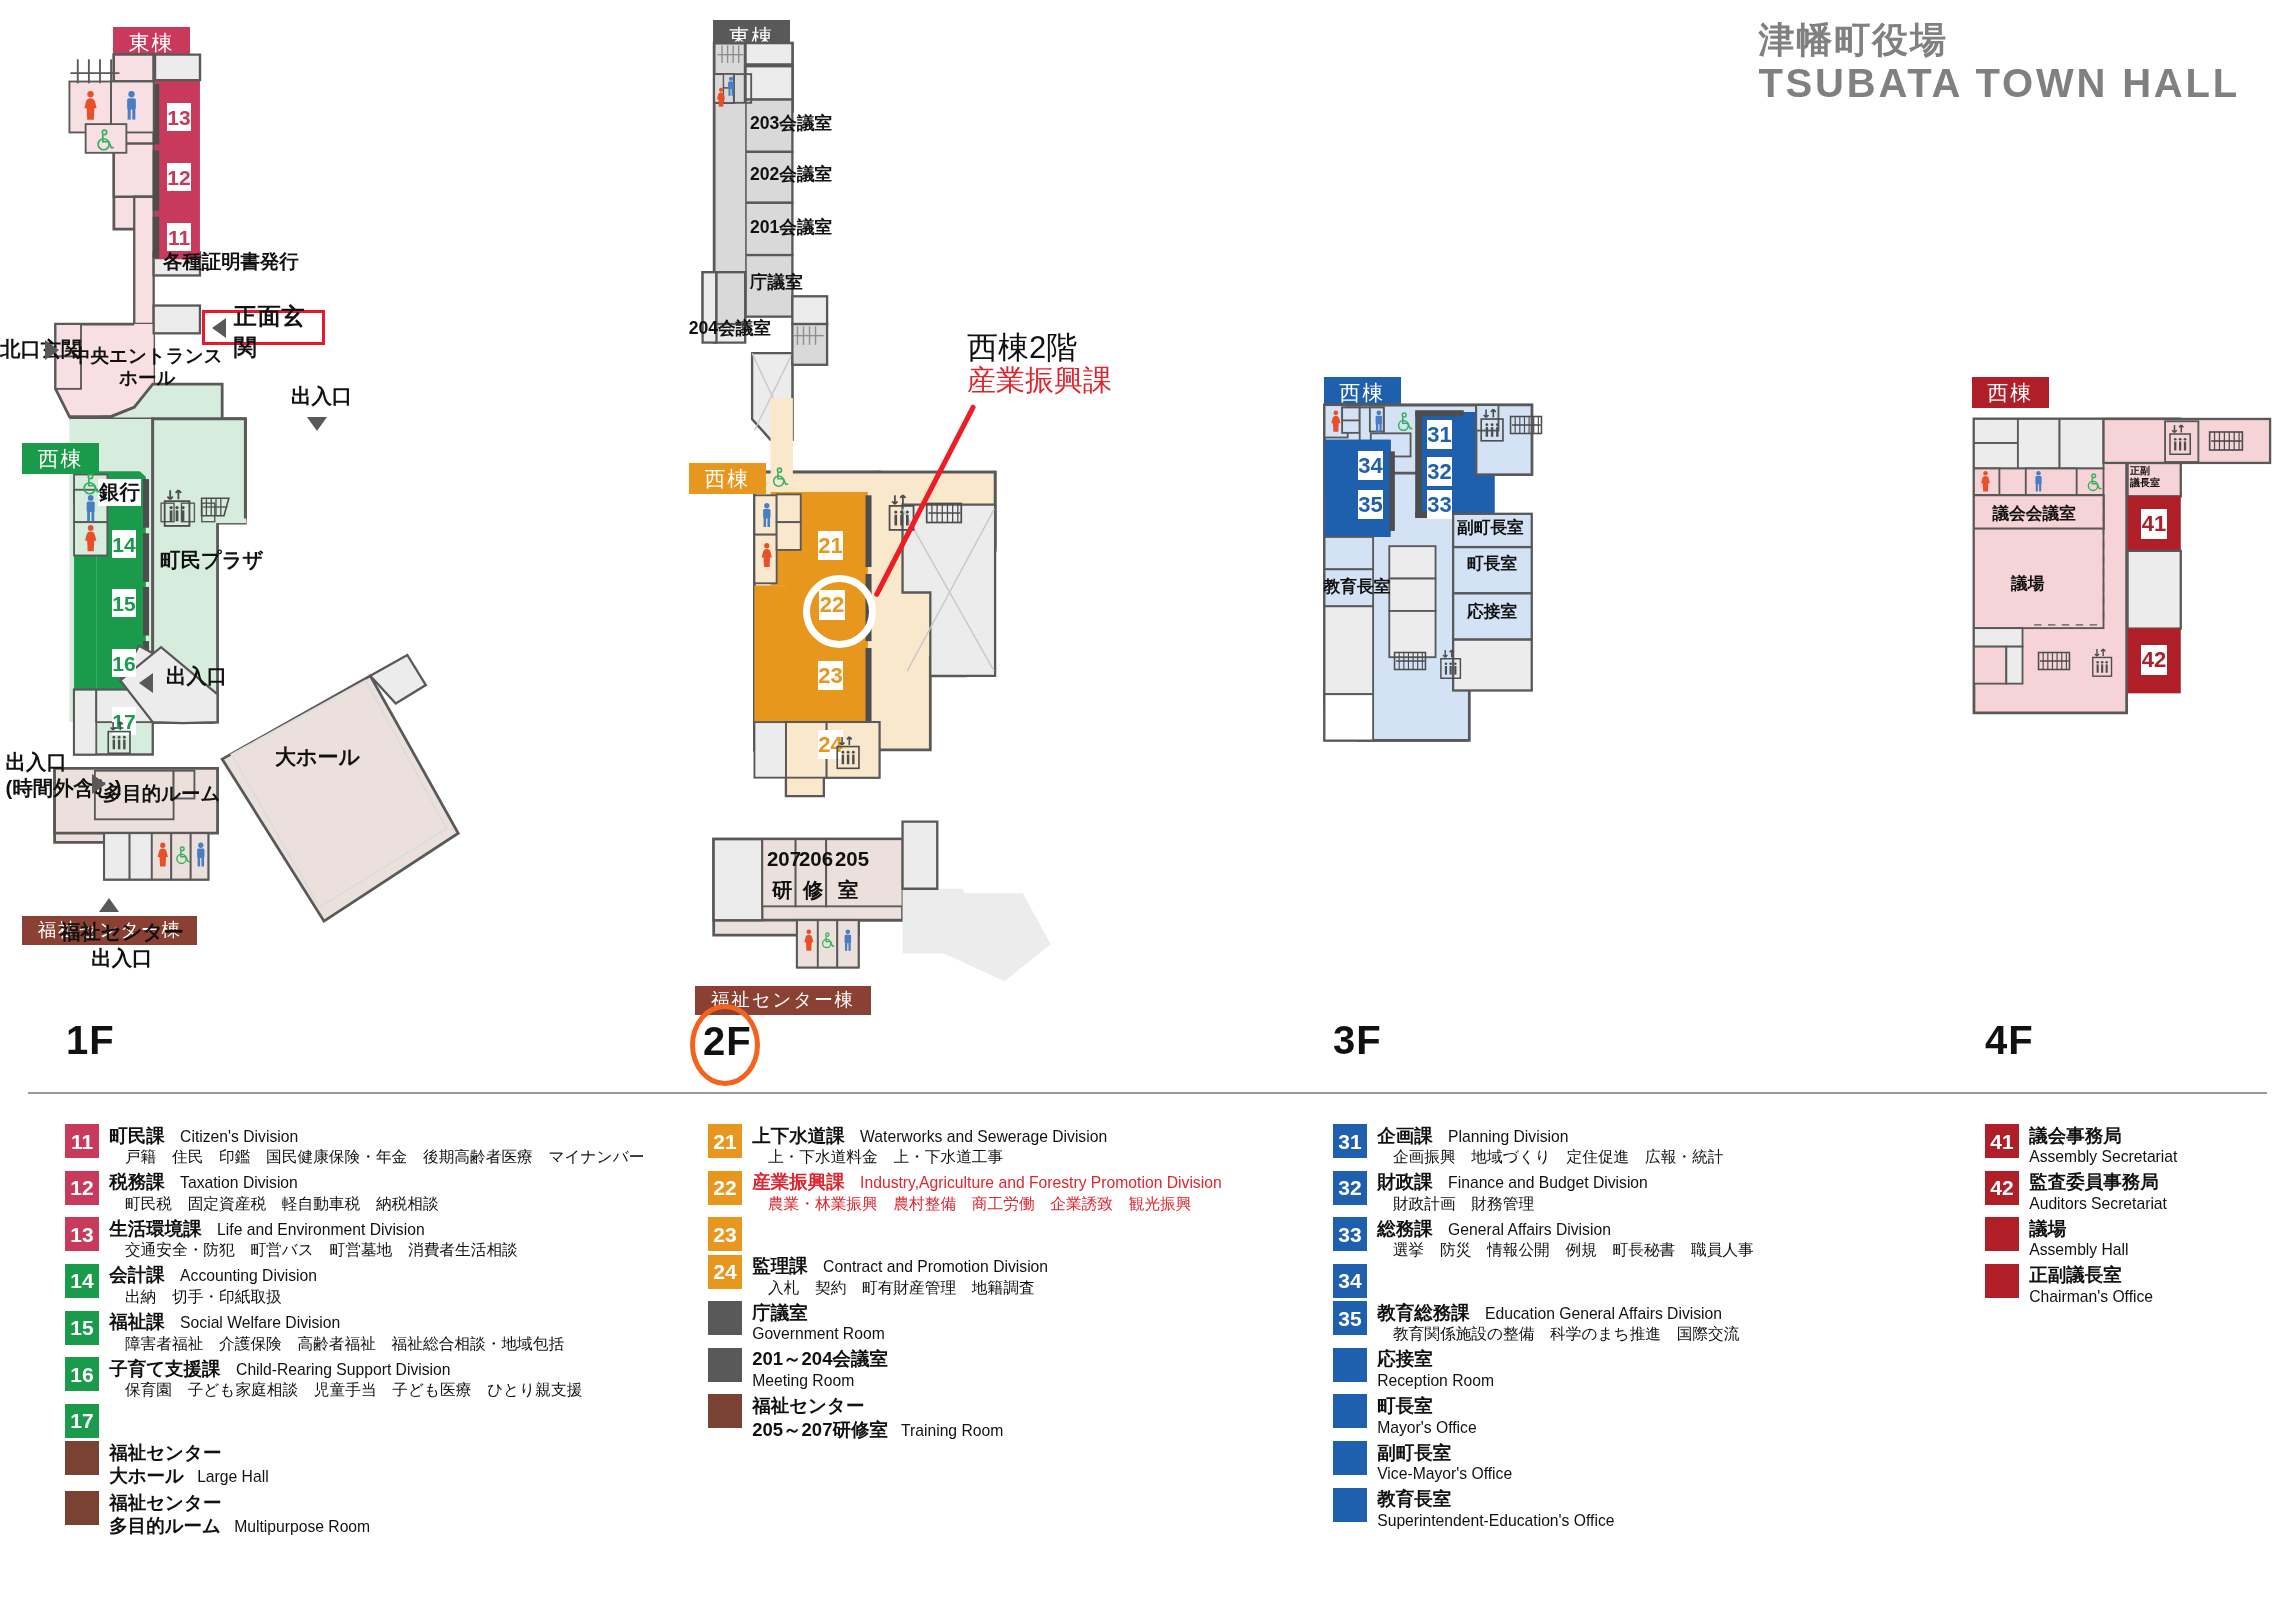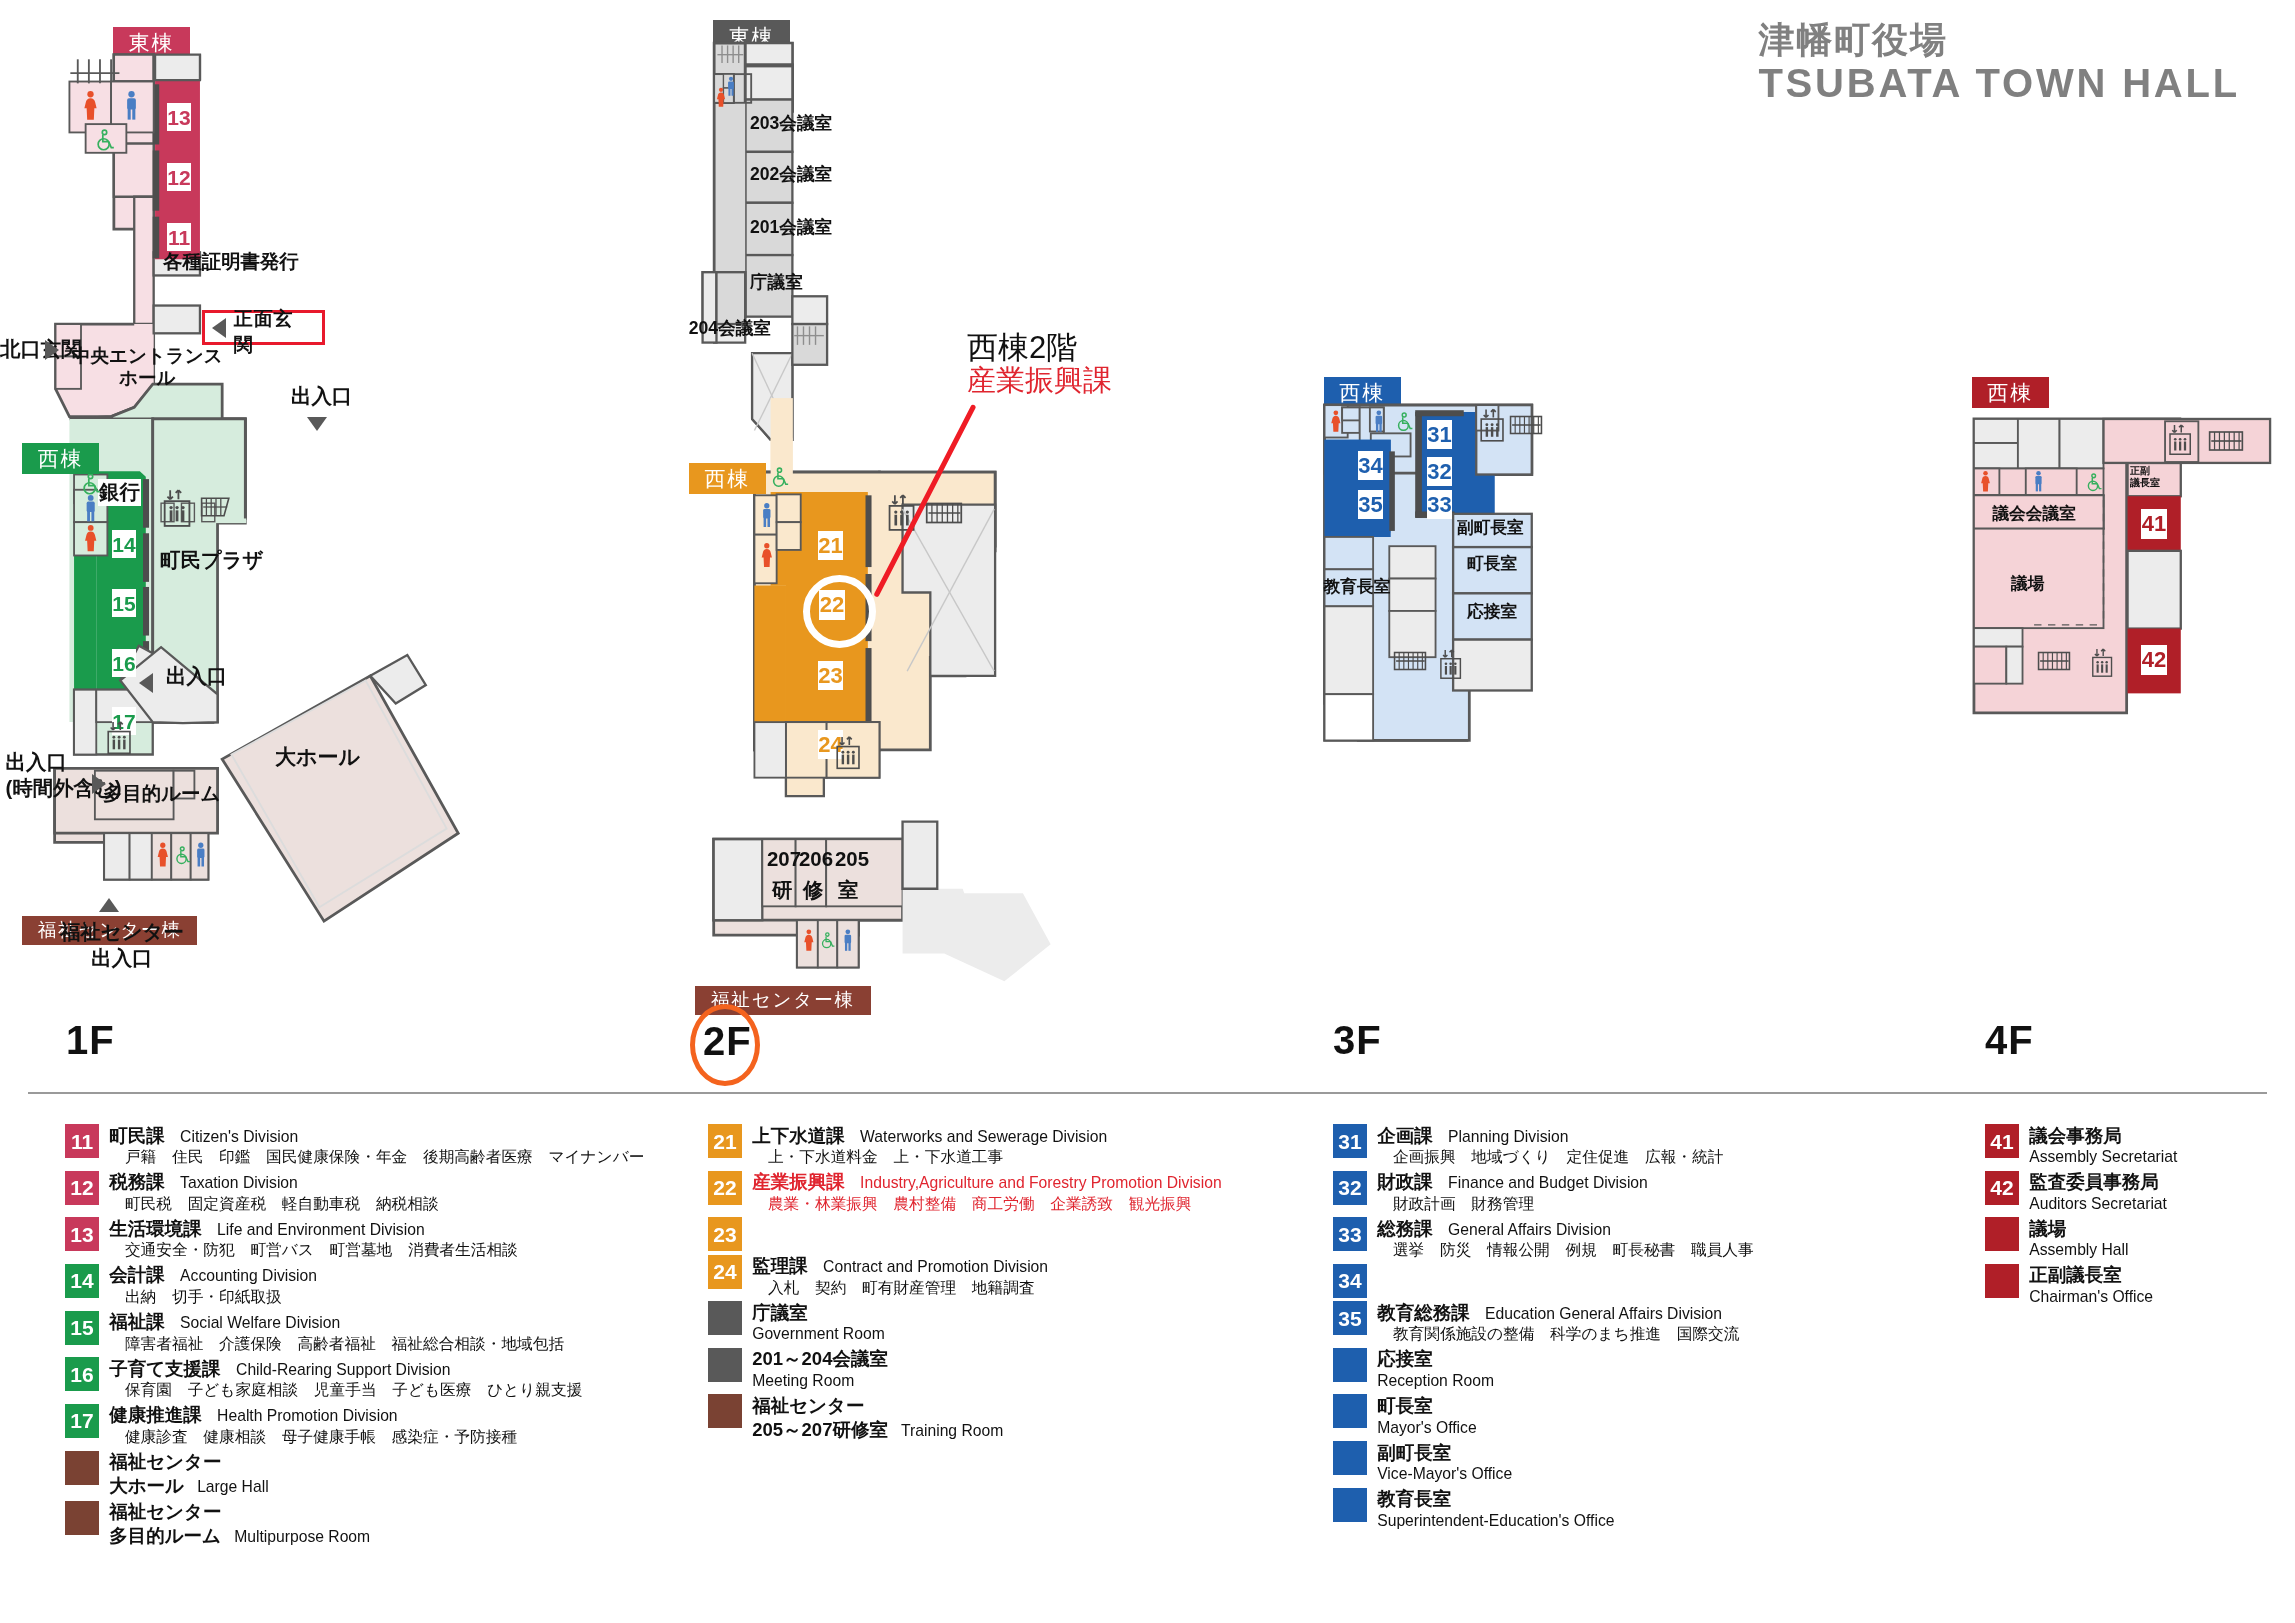--- a/index.html
+++ b/index.html
@@ -44,21 +44,21 @@
   .red-item .leg-l1 .en{color:#e0252f;}
 
   
   #callout-jp{position:absolute;font-size:31px;font-weight:500;color:#111;white-space:nowrap;}
   #callout-red{position:absolute;font-size:29px;font-weight:500;color:#e0252f;white-space:nowrap;}
   #callout-line{position:absolute;}
 
   
   #front-entrance-box{position:absolute;border:3.2px solid #e8192c;background:#fff;
        display:flex;align-items:center;padding:0 9.3px 0 6.5px;box-sizing:border-box;}
-  #front-entrance-box .tx{font-size:19px;font-weight:bold;color:#111;margin-left:8.3px;letter-spacing:0.9px;margin-top:9px;}
+  #front-entrance-box .tx{font-size:23px;font-weight:bold;color:#111;margin-left:8.3px;letter-spacing:0.9px;margin-top:9px;}
 
   .tri{width:0;height:0;position:absolute;}
   .tri-left{border-top:10.2px solid transparent;border-bottom:10.2px solid transparent;border-right:14px solid #595959;}
   .tri-right{border-top:10.2px solid transparent;border-bottom:10.2px solid transparent;border-left:14px solid #595959;}
   .tri-down{border-left:10.2px solid transparent;border-right:10.2px solid transparent;border-top:14px solid #595959;}
   .tri-up{border-left:10.2px solid transparent;border-right:10.2px solid transparent;border-bottom:14px solid #595959;}
 
   .ent-txt{position:absolute;font-size:20.4px;font-weight:bold;color:#111;white-space:nowrap;line-height:1.25;text-align:center;}
 
   svg{display:block;}
@@ -900,24 +900,20 @@
   </div>
   <div class="leg-row">
     <div class="leg-sw" style="background:#1a9b4c;">16</div>
     <div class="leg-txt">
       <div class="leg-l1"><span>子育て支援課</span>&nbsp;&nbsp;&nbsp;<span class="en">Child-Rearing Support Division</span></div>
       <div class="leg-l2">保育園　子ども家庭相談　児童手当　子ども医療　ひとり親支援</div>
     </div>
   </div>
   <div class="leg-row">
     <div class="leg-sw" style="background:#1a9b4c;">17</div>
-    <div class="leg-txt">
-      <div class="leg-l1"><span>健康推進課</span>&nbsp;&nbsp;&nbsp;<span class="en">Health Promotion Division</span></div>
-      <div class="leg-l2">健康診査　健康相談　母子健康手帳　感染症・予防接種</div>
-    </div>
   </div>
   <div class="leg-row">
     <div class="leg-sw" style="background:#7a4233;"></div>
     <div class="leg-txt">
       <div class="leg-l1">福祉センター</div>
       <div class="leg-l1 leg-l2b"><span style="font-weight:bold;font-size:18.5px;">大ホール</span>&nbsp;&nbsp;&nbsp;<span class="en">Large Hall</span></div>
     </div>
   </div>
   <div class="leg-row">
     <div class="leg-sw" style="background:#7a4233;"></div>

